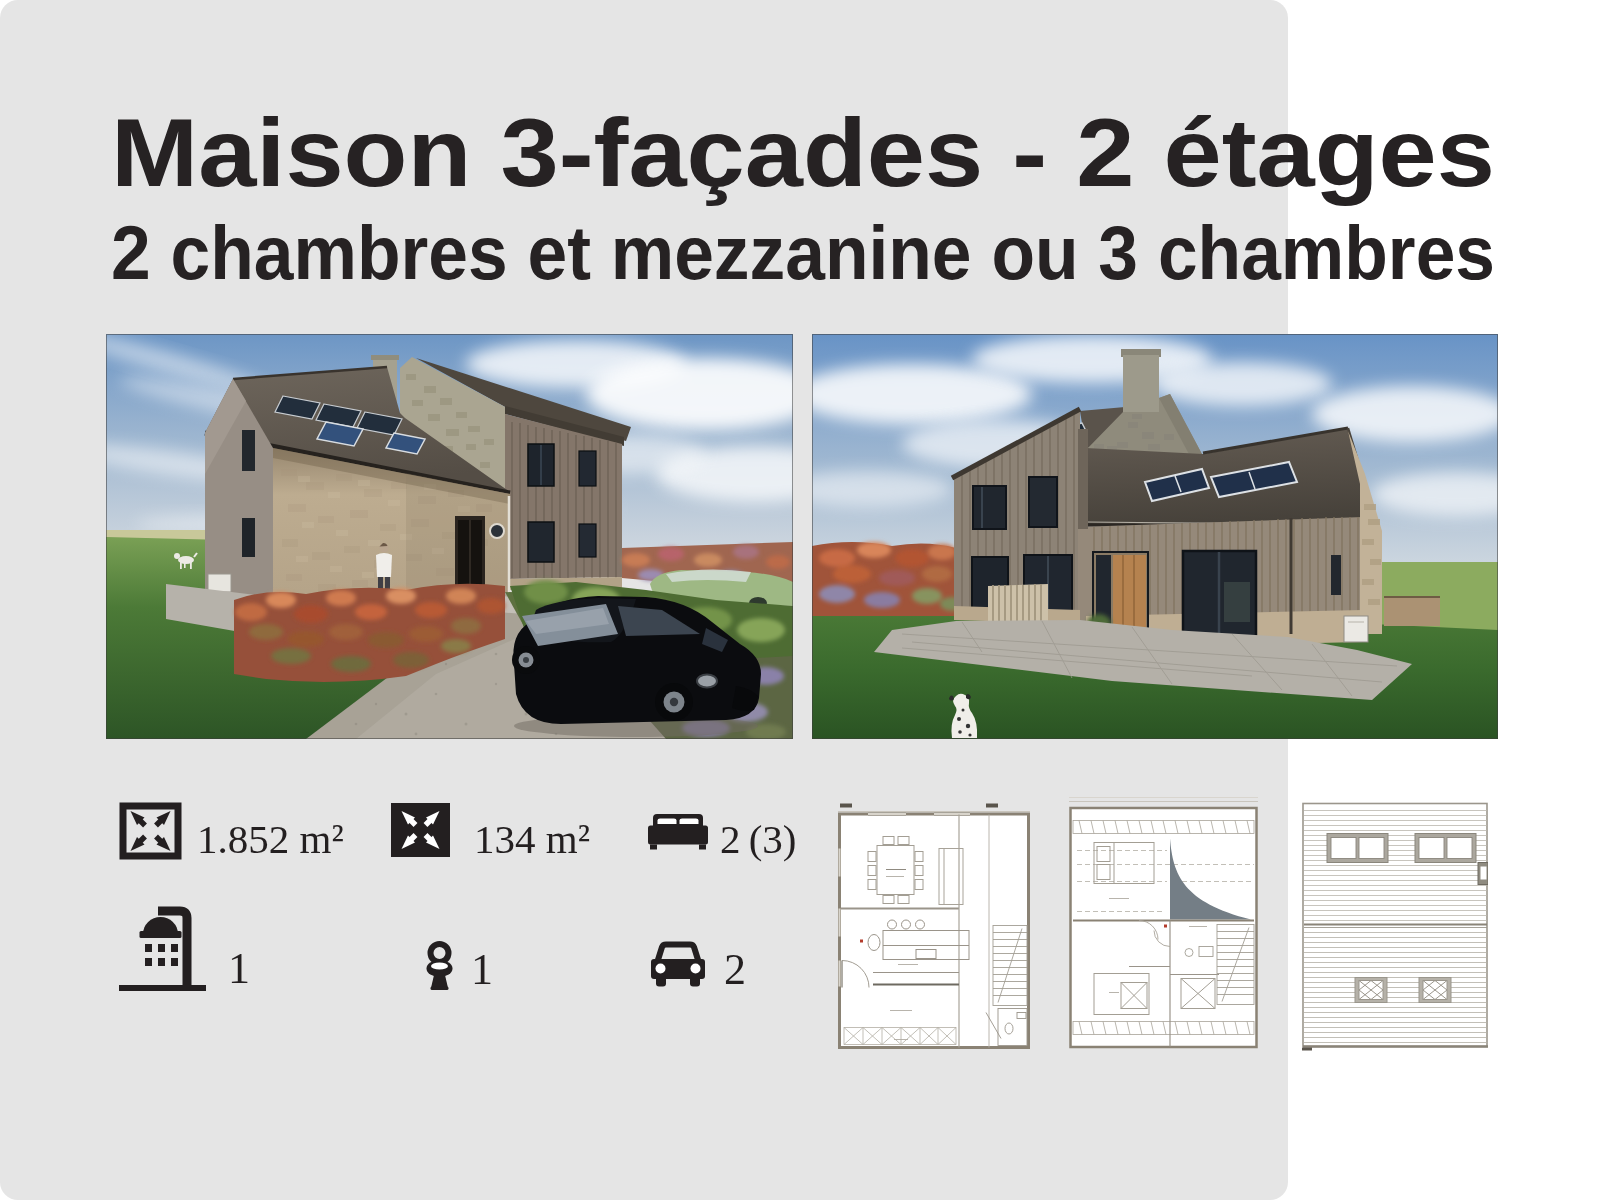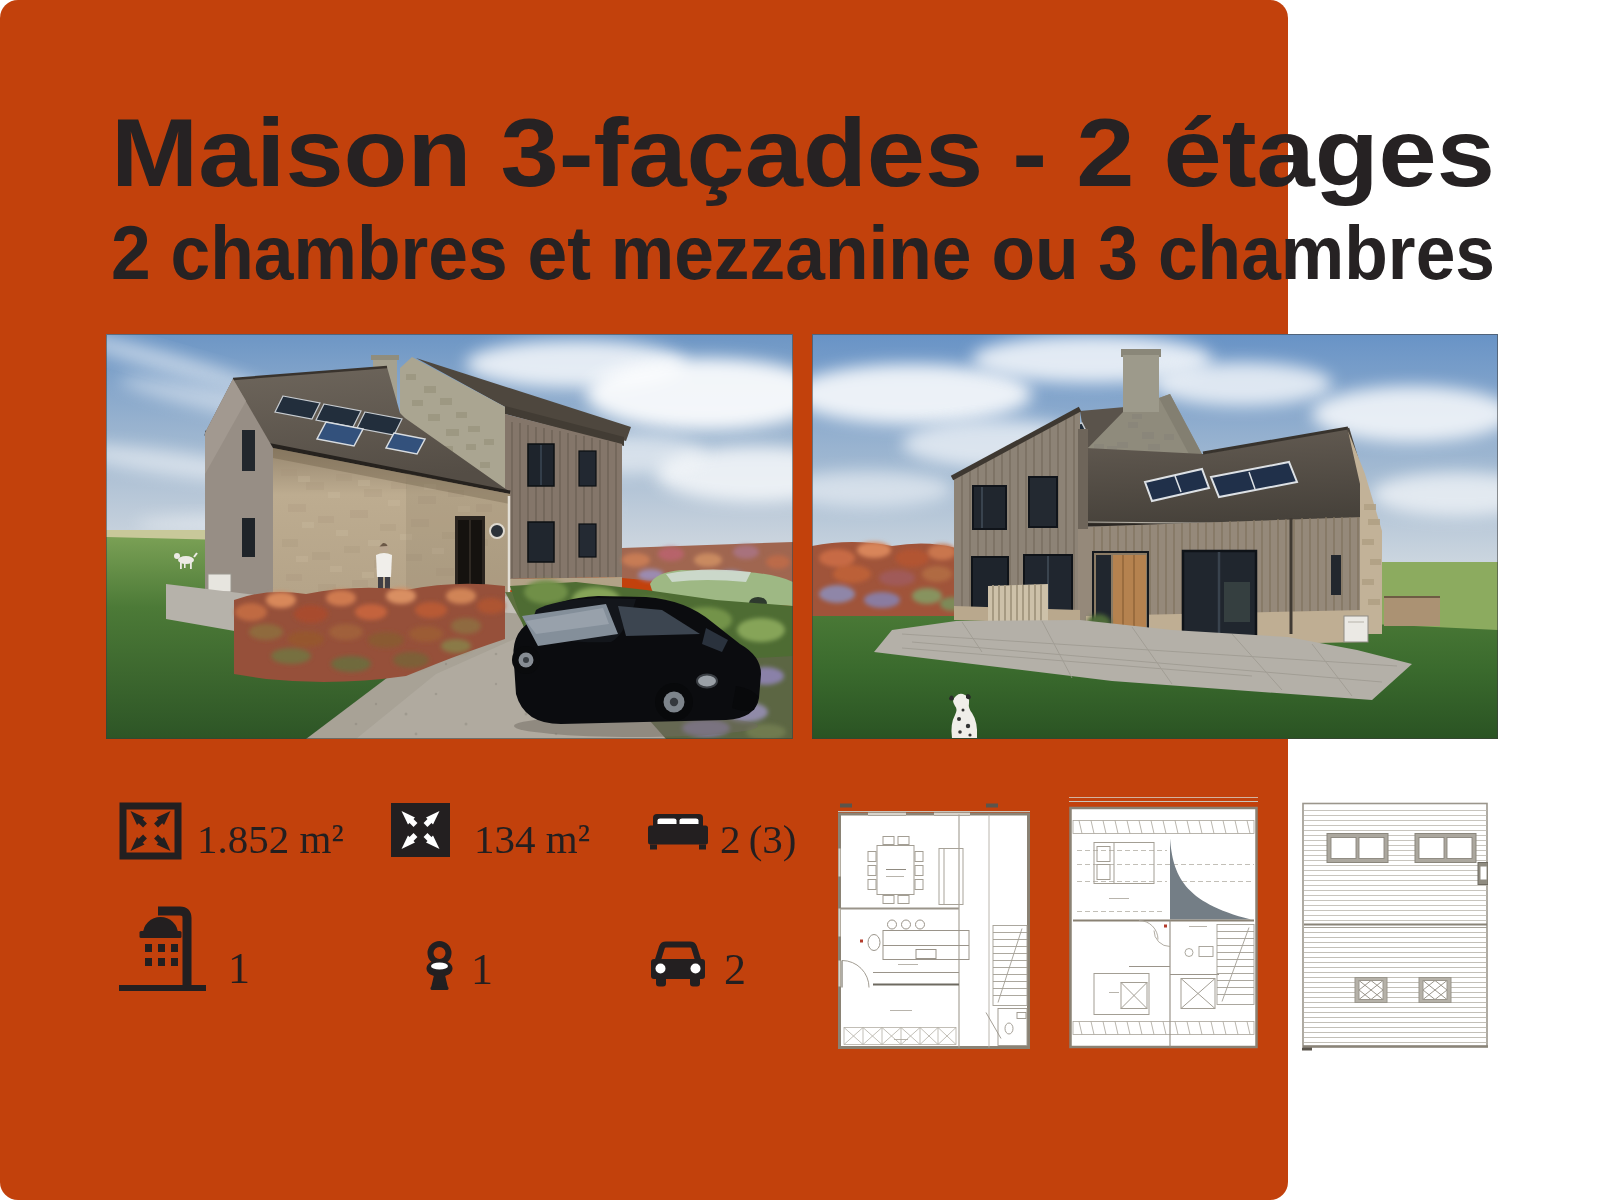--- a/index.html
+++ b/index.html
@@ -3,21 +3,21 @@
 <meta charset="utf-8">
 <style>
 html,body{margin:0;padding:0;width:1600px;height:1200px;background:#ffffff;overflow:hidden;}
 *{box-sizing:border-box;}
 .abs{position:absolute;}
 body{font-family:"Liberation Sans",sans-serif;}
 </style>
 </head>
 <body>
 
-<div class="abs" style="left:0;top:0;width:1288px;height:1200px;background:#c2410c;border-radius:18px;">
+<div class="abs" style="left:0;top:0;width:1288px;height:1200px;background:#e5e5e5;border-radius:18px;">
 
 <svg class="abs" style="left:0;top:0;" width="1600" height="310">
   <text x="111" y="186" textLength="1384" lengthAdjust="spacingAndGlyphs" font-family="Liberation Sans" font-weight="bold" font-size="96" fill="#262223">Maison 3-façades - 2 étages</text>
 
   <text x="111" y="279" textLength="1384" lengthAdjust="spacingAndGlyphs" font-family="Liberation Sans" font-weight="bold" font-size="76" fill="#262223">2 chambres et mezzanine ou 3 chambres</text>
 </svg>
 
 <svg class="abs" style="left:100px;top:795px;" width="760" height="220" font-family="Liberation Serif" fill="#231f20">
   <defs>
     <g id="arrB">

